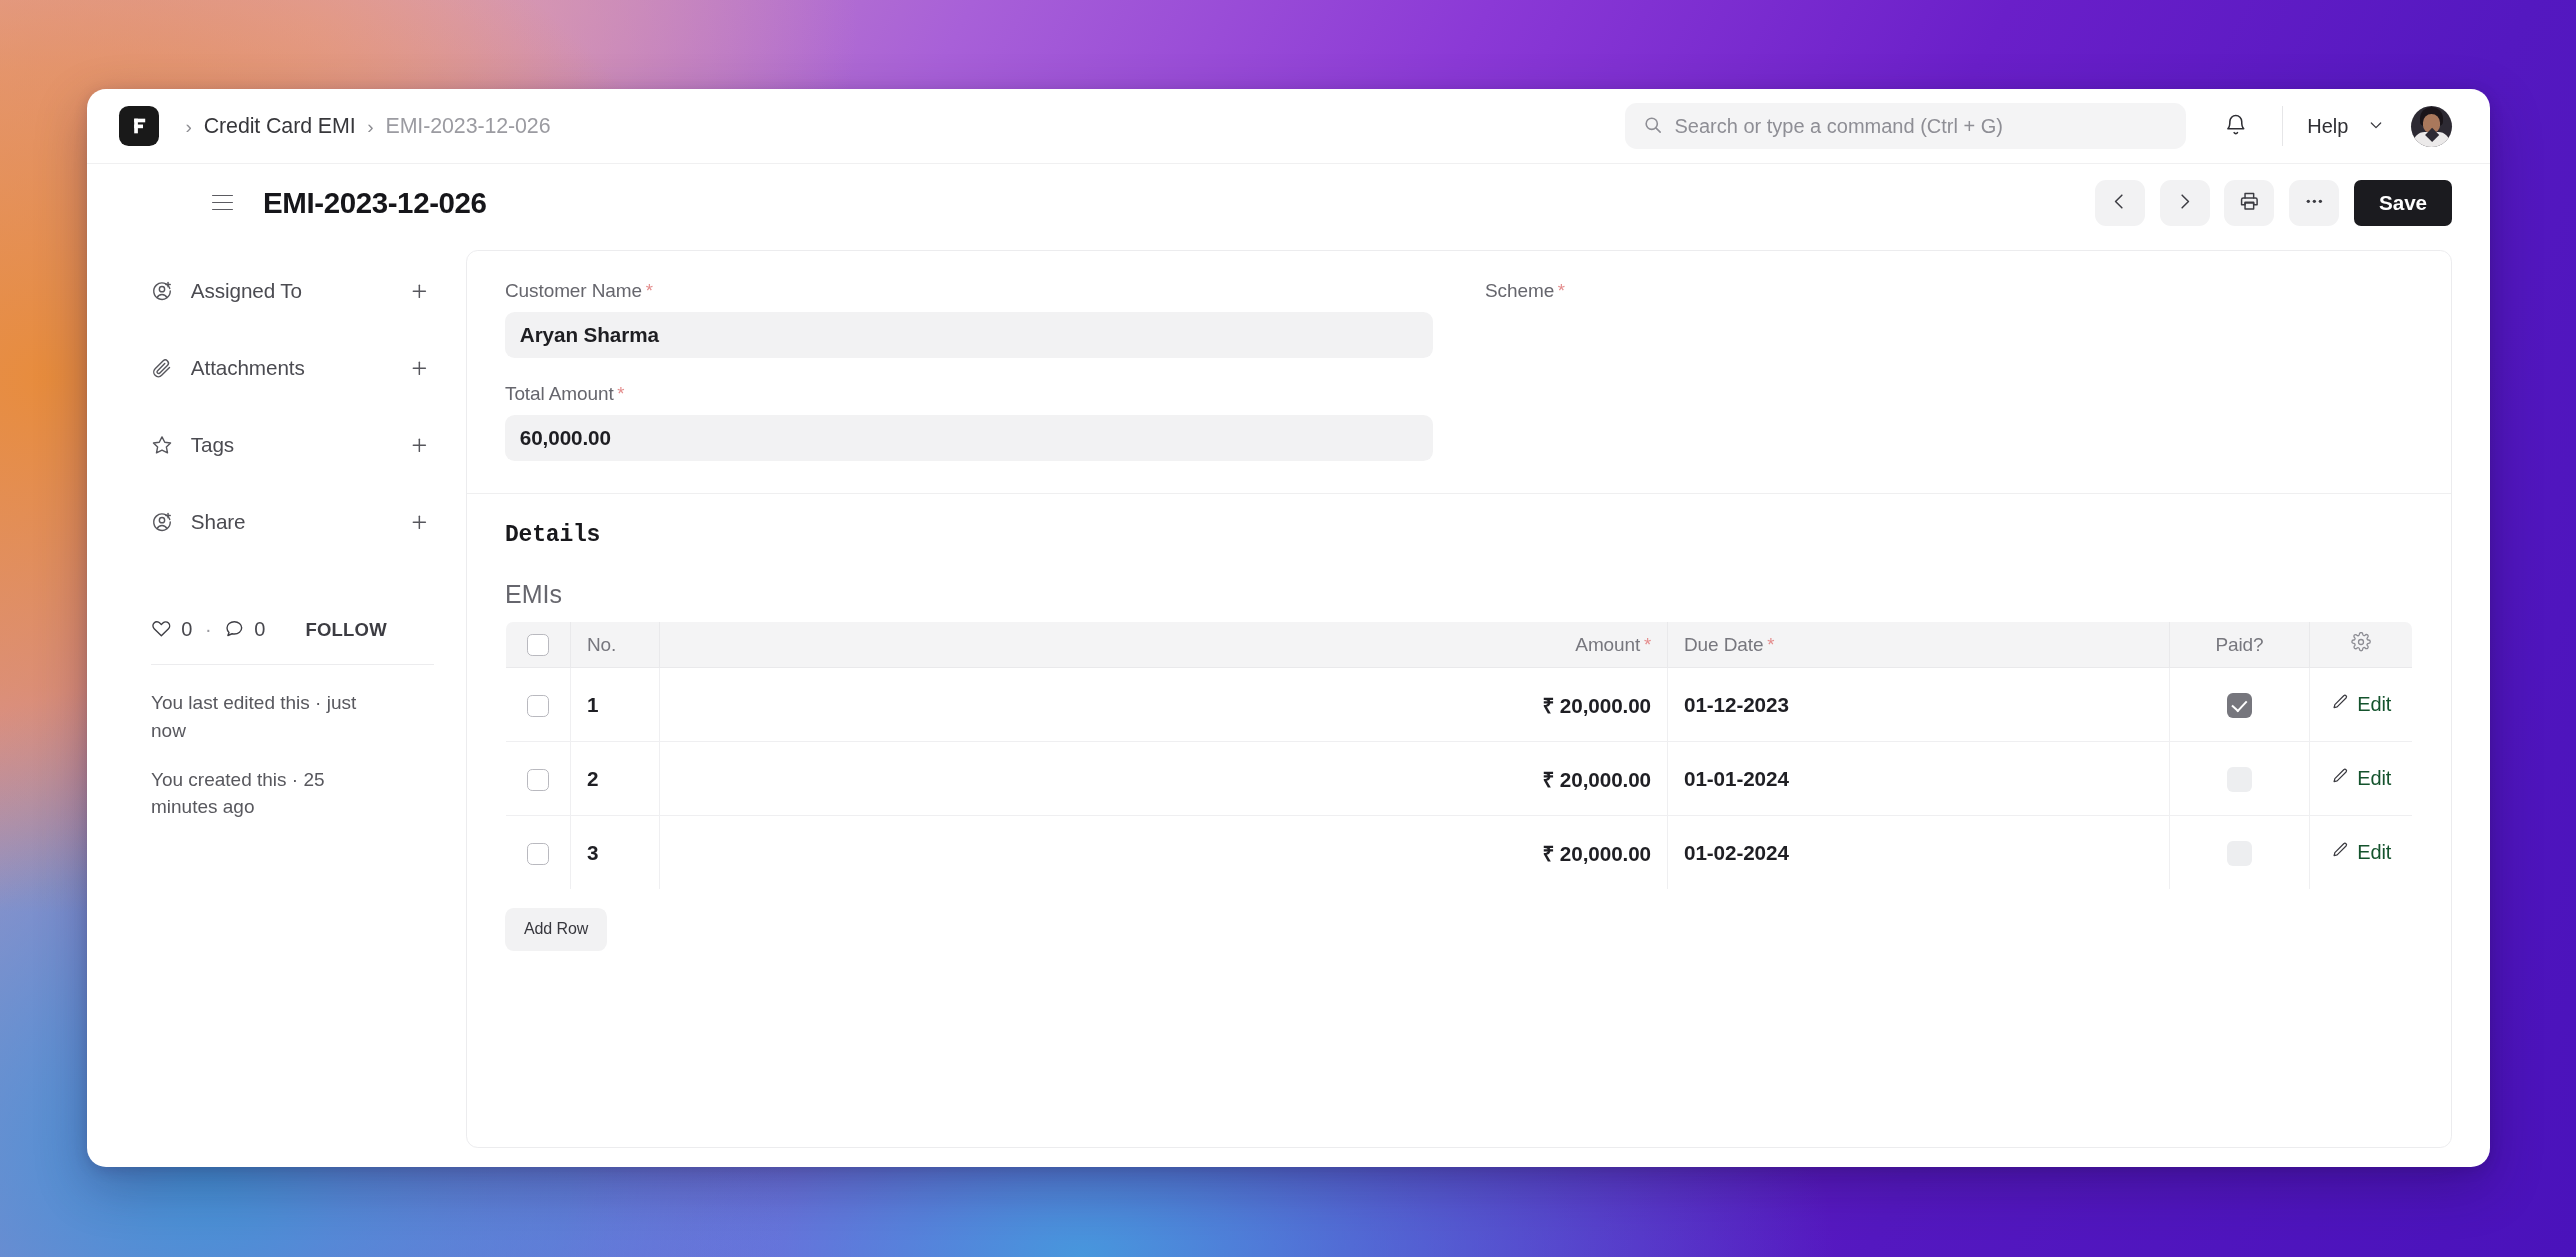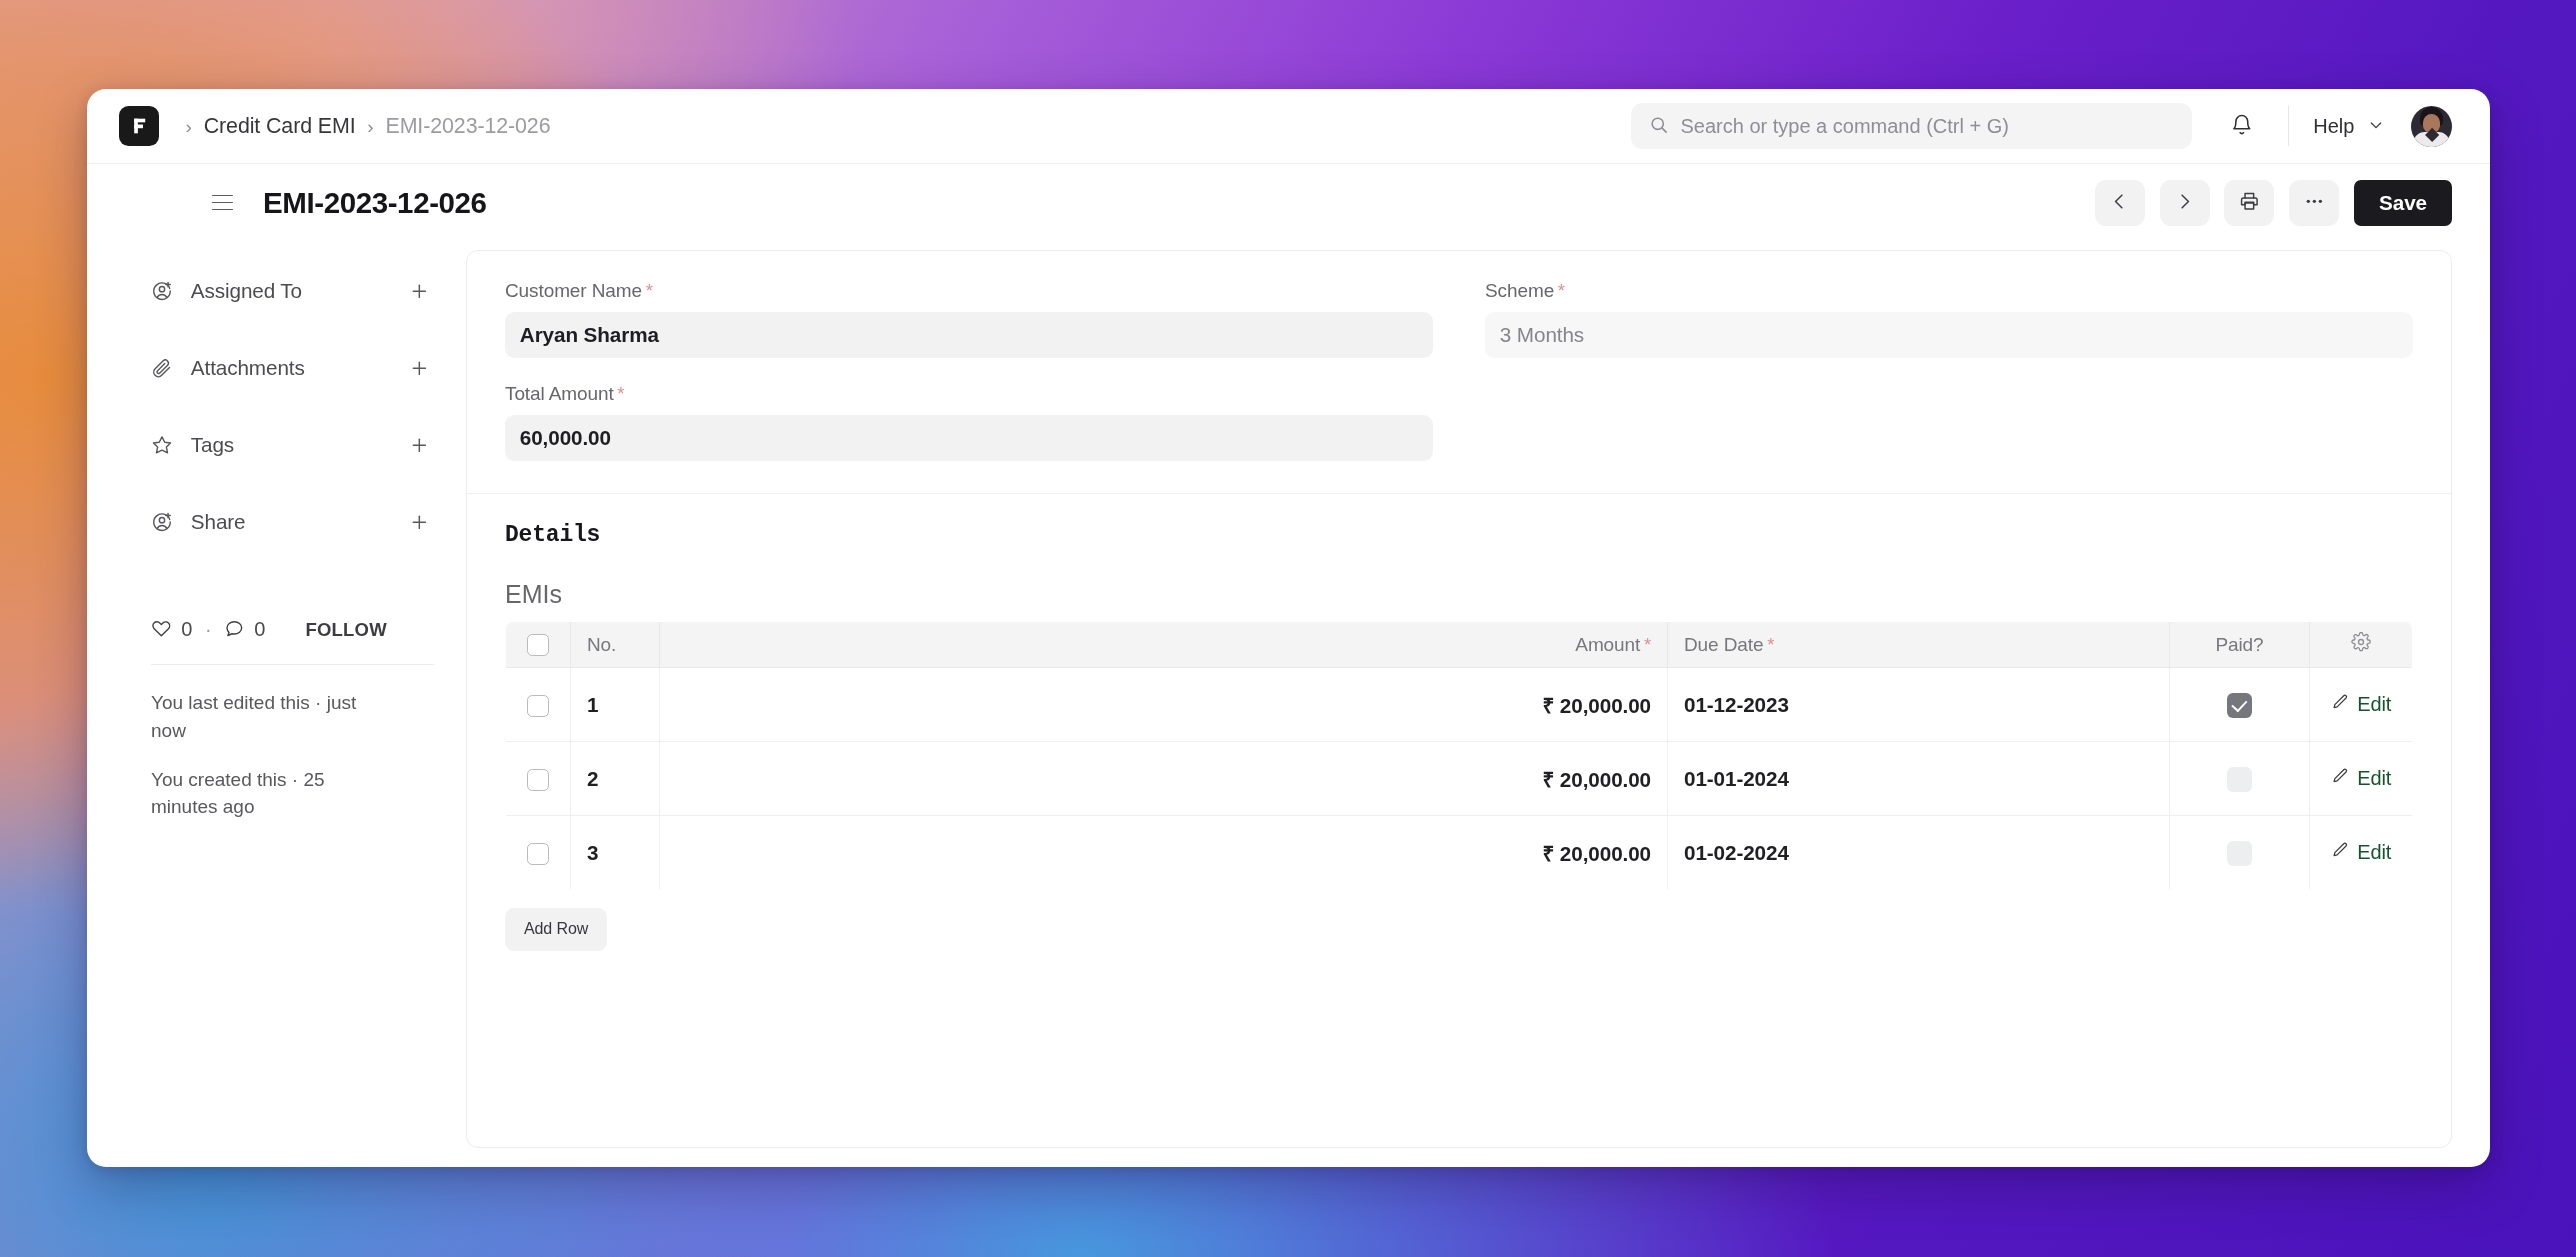--- a/index.html
+++ b/index.html
@@ -129,21 +129,21 @@
   .nav-divider {
     width: 0.7px;
     height: 40px;
     background: #e6e6e8;
     margin: 0 22px;
   }
 
   .help-btn {
     display: flex;
     align-items: flex-start;
-    gap: 14px;
+    gap: 20px;
     font-size: 20px;
     color: #2f2f34;
     cursor: pointer;
     padding: 5.9px 3px;
   }
 
   .avatar {
     width: 41px; height: 41px;
     border-radius: 50%;
     margin-left: 23.6px;
@@ -700,21 +700,20 @@
           </div>
 
         </div>
 
         <div class="form-col">
 
           <div class="field">
             <div class="field-label">
               <span>Scheme</span><span class="req">*</span>
             </div>
-            <input class="field-input readonly" type="text" readonly="" value="3 Months" style="">
           </div>
 
         </div>
       </div>
 
       <div class="details-section">
         <div class="details-title">Details</div>
         <div class="grid-label">EMIs</div>
 
         <table class="grid">

